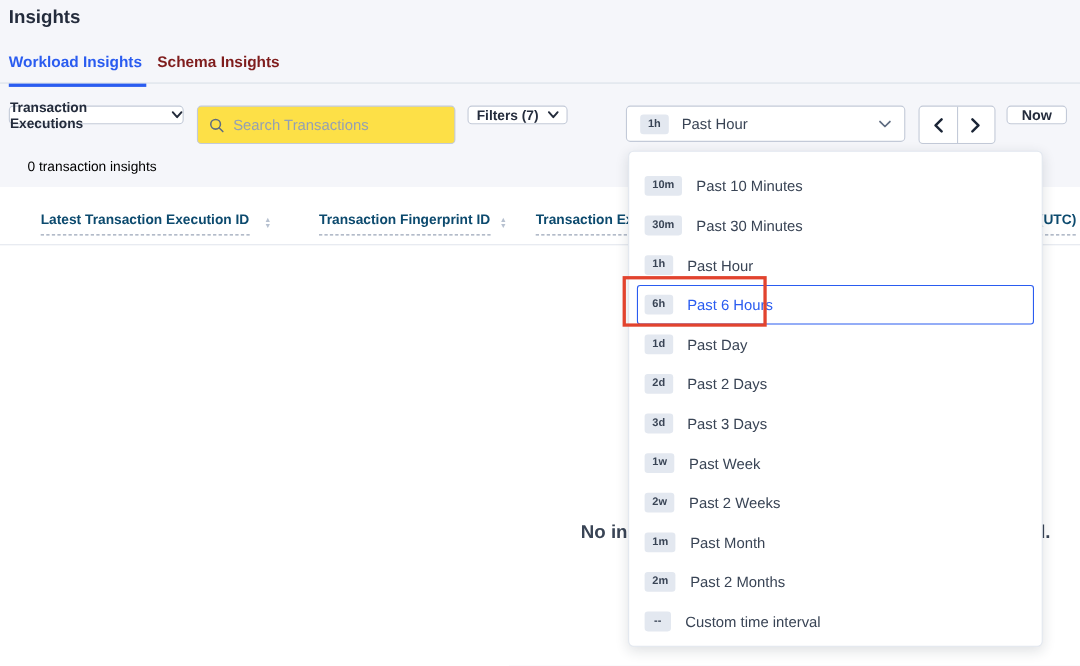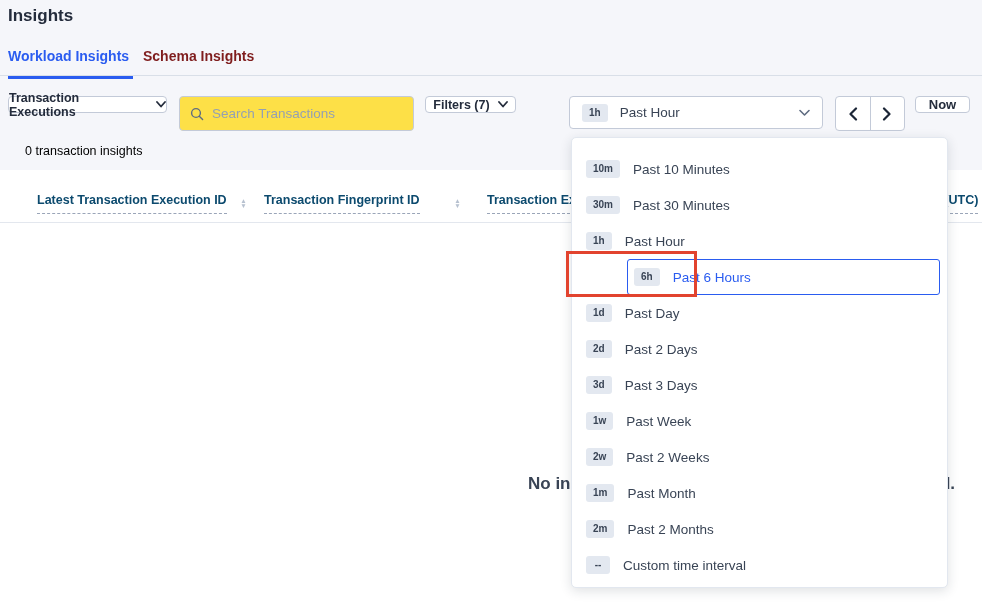--- a/index.html
+++ b/index.html
@@ -80,21 +80,21 @@
 
   
   .table-area { left: 0; top: 170px; width: 982px; height: 435px; background: #fff; }
   .col-head {
     position: absolute; top: 193px;
     font-size: 12.5px; font-weight: 700; color: #0c4a6e;
     border-bottom: 1px dashed #9aa5b8; padding-bottom: 6px; white-space: nowrap;
     cursor: pointer;
   }
   .head-1 { left: 37px; }
-  .head-2 { left: 264px; }
+  .head-2 { left: 290px; }
   .head-3 { left: 487px; }
   .head-4 { left: 880px; }
   .sorter {
     position: absolute; top: 195px; width: 9px; height: 16px;
     display: flex; flex-direction: column; align-items: center; justify-content: center;
     color: #b7c1d0; font-size: 6.5px; line-height: 5px; cursor: pointer;
   }
   .sorter-1 { left: 239px; }
   .sorter-2 { left: 453px; }
   .head-rule { left: 0; top: 222px; width: 982px; height: 0; border-top: 1px solid #e3e7ee; }
@@ -110,21 +110,21 @@
     background: #fff; border: 1px solid #e2e7ef; border-radius: 5px;
     box-shadow: 0 3px 12px rgba(31,41,55,0.14);
     padding: 13px 7px 0 7px; z-index: 10;
   }
   .time-item {
     height: 36px; display: flex; align-items: center; gap: 13px;
     padding: 0 0 0 6px; border-radius: 3px; cursor: pointer;
     border: 1px solid transparent;
   }
   .time-item .item-label { font-size: 13.5px; color: #394455; }
-  .time-item.selected { border-color: #2a5cf0; margin-left: 48px; }
+  .time-item.selected { border-color: #2a5cf0; }
   .time-item.selected .item-label { color: #2a5cf0; }
 
   
   .annotation-box {
     left: 566px; top: 251px; width: 131px; height: 46px;
     border: 3px solid #e2432e; z-index: 20; pointer-events: none;
   }
 
   svg { display: block; }
 </style>

